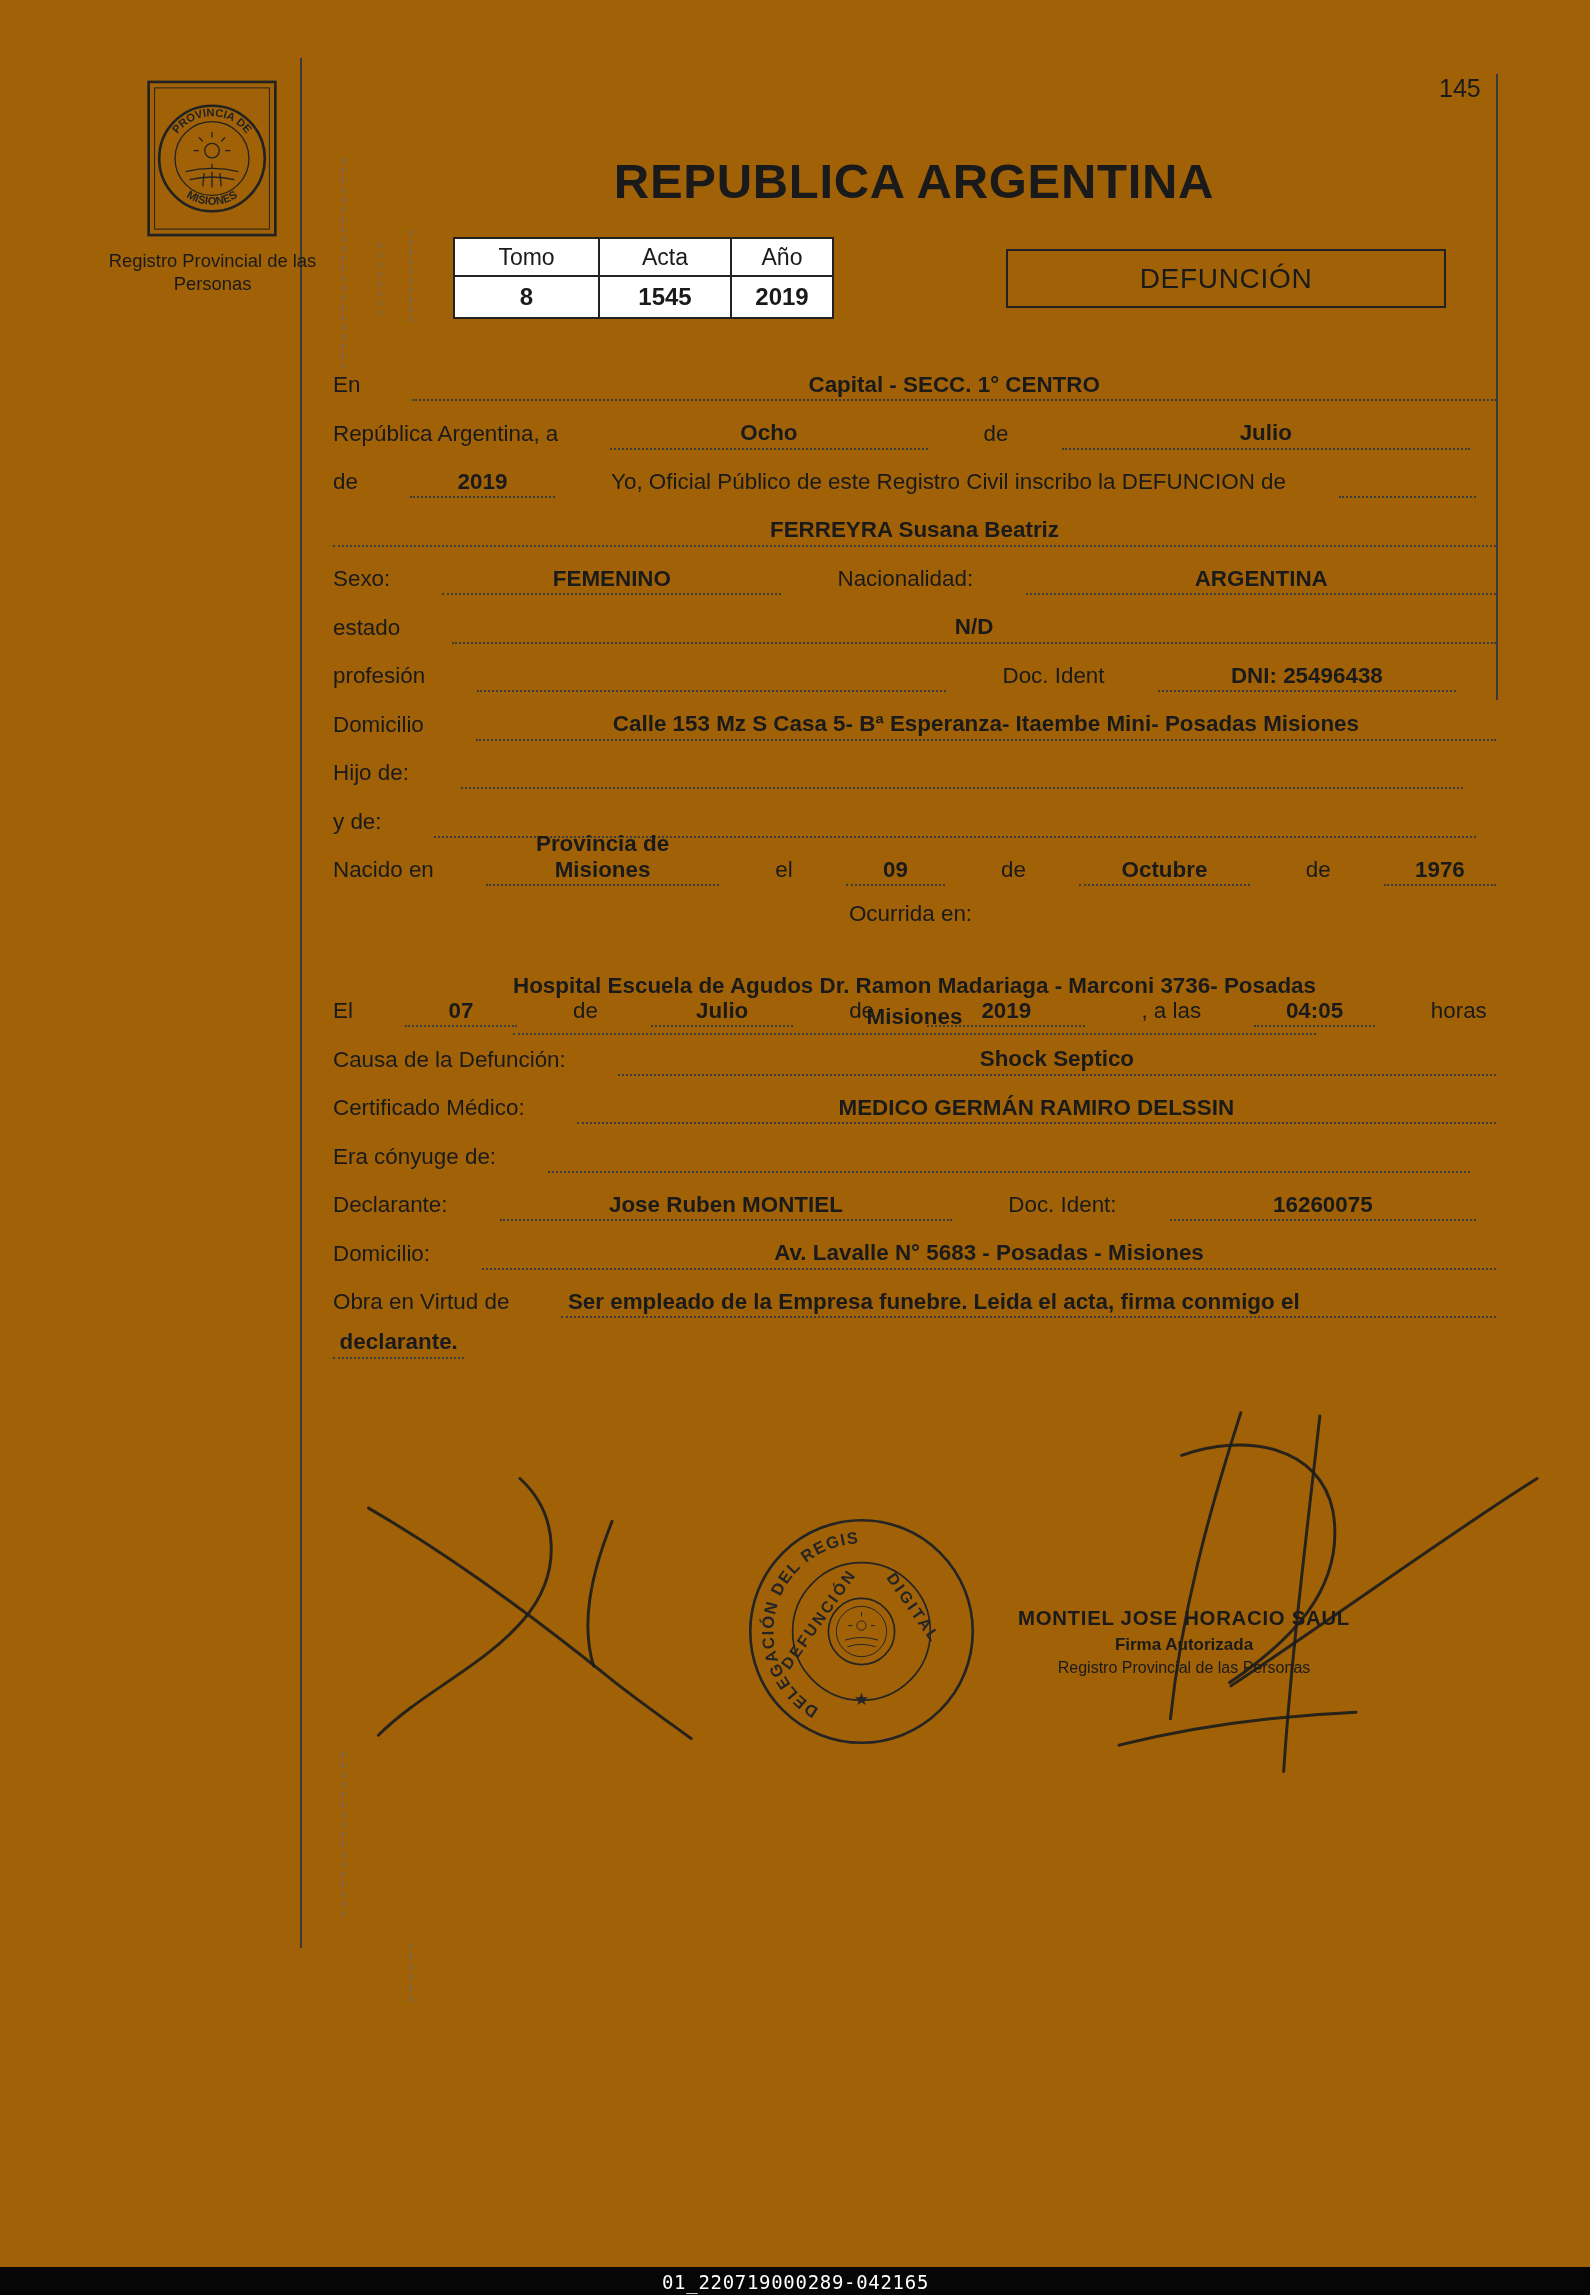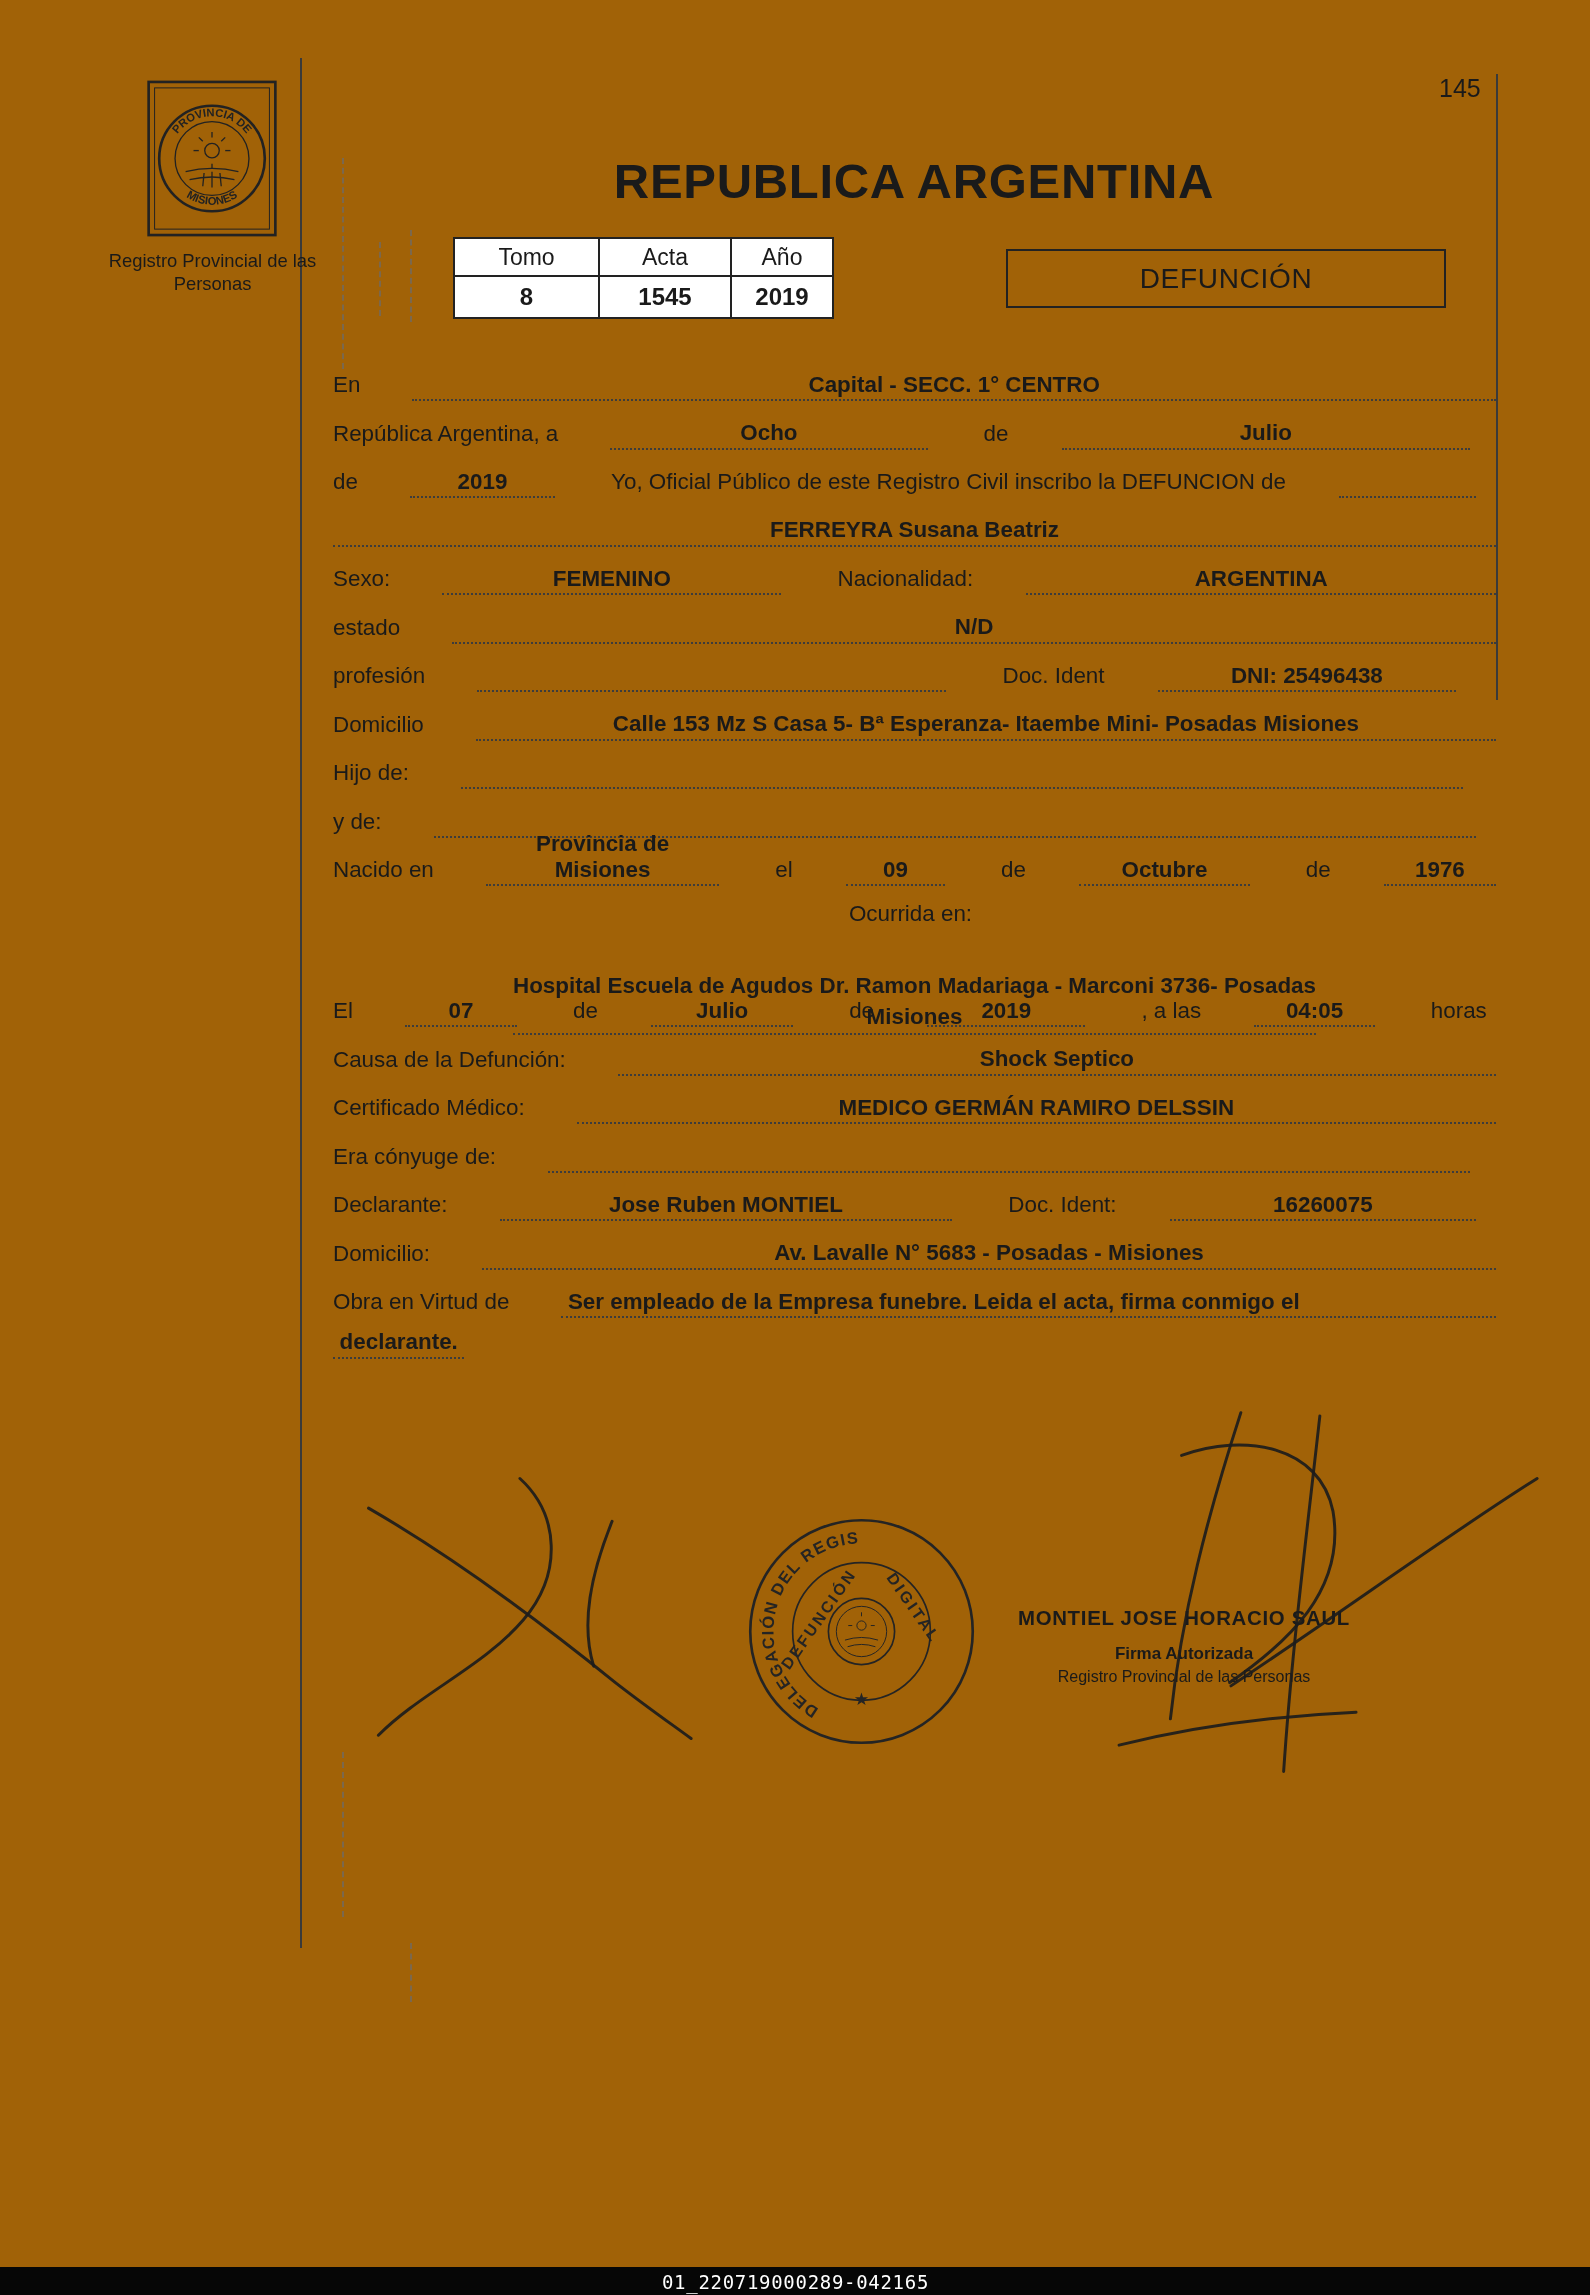--- a/index.html
+++ b/index.html
@@ -55,21 +55,21 @@
   .signatures path{fill:none;stroke:#1c1c1c;stroke-width:4.5;stroke-linecap:round;opacity:.92;}
 
   .stamp{position:absolute;left:739px;top:1509px;width:245px;height:245px;}
   .stamp text{font-family:"Liberation Sans",sans-serif;fill:#242424;}
   .ring-text{font-size:25px;font-weight:bold;letter-spacing:2px;}
   .inner-word{font-size:24px;font-weight:bold;letter-spacing:4px;}
   .stamp-star{font-size:26px;text-anchor:middle;}
 
   .signer{position:absolute;left:1006px;top:1607px;width:356px;text-align:center;}
   .signer .name{font-size:20.4px;font-weight:bold;letter-spacing:0.7px;}
-  .signer .role{font-size:17px;font-weight:bold;margin-top:14px;}
+  .signer .role{font-size:17px;font-weight:bold;margin-top:5px;}
   .signer .org{font-size:16px;margin-top:4px;}
 
   .footer-bar{position:absolute;left:0;top:2267px;width:1591px;height:29px;background:#060606;
     display:flex;align-items:center;justify-content:center;}
   .footer-bar span{color:#ffffff;font-size:19px;font-family:"DejaVu Sans Mono",monospace;letter-spacing:0.7px;}
 </style>
 </head>
 <body>
 
 <div class="page">

